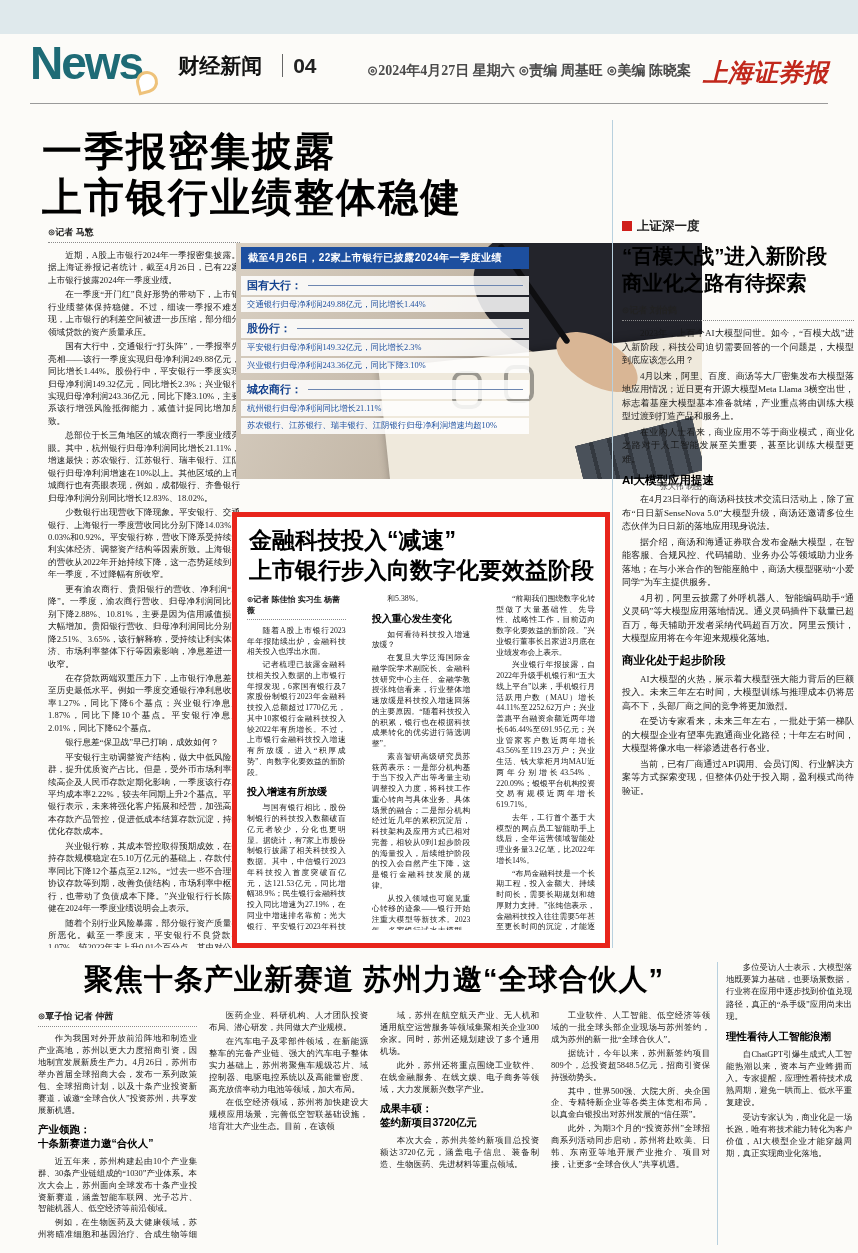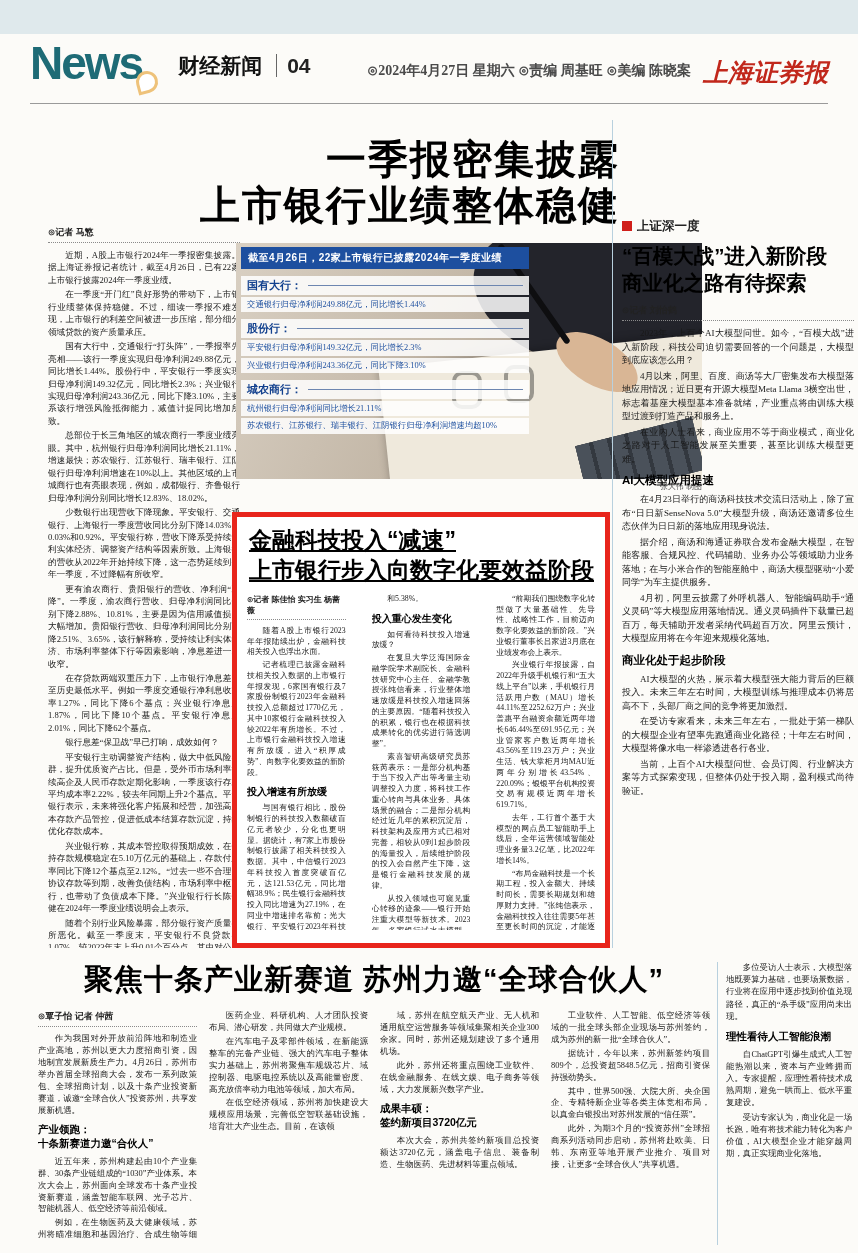--- a/index.html
+++ b/index.html
@@ -8,35 +8,35 @@
   .top-strip{position:absolute;left:0;top:0;width:858px;height:34px;background:#dfe9ec;}
 
   
   .hdr{position:absolute;left:30px;top:40px;width:798px;height:62px;}
   .logo{font-family:"Liberation Sans",sans-serif;font-weight:900;font-size:46px;
         color:#1e6b76;letter-spacing:-2px;line-height:1;}
   .bubble{display:inline-block;width:16px;height:16px;border:3px solid #eec27a;border-radius:50% 50% 50% 0;
           transform:rotate(-15deg);margin-left:-6px;vertical-align:-14px;background:#fff;}
   .section-name{font-family:"Liberation Sans",sans-serif;font-weight:900;font-size:21px;color:#111;margin-left:16px;vertical-align:6px;}
   .page-no{font-family:"Liberation Sans",sans-serif;font-weight:700;font-size:21px;color:#222;
-           margin-left:10px;padding-left:10px;border-left:1px solid #666;vertical-align:6px;}
+           margin-left:16px;padding-left:10px;border-left:1px solid #666;vertical-align:6px;}
   .head-right{position:absolute;right:0;top:16px;white-space:nowrap;}
   .dateline{font-size:14px;color:#4a4a4a;font-weight:700;margin-right:8px;vertical-align:6px;}
   .masthead{font-family:"DejaVu Serif",serif;font-weight:900;font-size:25px;color:#c1271b;font-style:italic;}
   .header-rule{position:absolute;left:30px;top:103px;width:798px;height:1px;background:#9a9a9a;}
 
   
   .byline{font-family:"Liberation Sans",sans-serif;font-weight:700;font-size:9px;color:#222;
           padding-bottom:3px;border-bottom:1px dotted #8a8a8a;margin-bottom:6px;}
   .art-p{font-size:8.6px;line-height:1.45;text-align:justify;text-indent:2em;margin:0 0 2px 0;color:#191919;}
   .art-h{font-family:"Liberation Sans",sans-serif;font-weight:900;font-size:11px;color:#000;
          margin:7px 0 5px 0;white-space:pre-line;line-height:1.3;}
 
   
-  .lead-headline{position:absolute;left:38px;top:124px;width:570px;margin:12px;text-align:right;
+  .lead-headline{position:absolute;left:38px;top:124px;width:570px;margin:4px;text-align:left;
                  font-family:"Liberation Sans",sans-serif;font-weight:900;font-size:40px;line-height:1.16;
                  letter-spacing:2px;color:#000;}
   .lead-col{position:absolute;left:38px;top:226px;width:192px;height:722px;overflow:hidden;margin-left:10px;}
 
   
   .photo{position:absolute;left:236px;top:243px;width:466px;height:236px;overflow:hidden;
          background:linear-gradient(115deg,#d9d0c3 0%,#c3b7a7 40%,#97old 0,#8e8274 100%);
          background:linear-gradient(115deg,#d9d0c3 0%,#c3b7a7 45%,#8e8274 100%);}
   .ph-arm{position:absolute;right:-30px;top:-20px;width:260px;height:150px;background:#23242b;
           border-radius:45% 0 0 60%;transform:rotate(6deg);}
@@ -55,21 +55,21 @@
   .ig-h{display:flex;align-items:center;font-family:"Liberation Sans",sans-serif;font-weight:900;
         font-size:11px;color:#13418e;background:rgba(255,255,255,.85);padding:2px 6px;margin-top:7px;}
   .ig-h::after{content:"";flex:1;border-top:1px solid #6d86b0;margin-left:6px;}
   .ig-p{font-size:8.4px;color:#1d4f9f;background:rgba(255,255,255,.85);padding:2px 6px;margin:2px 0 0 0;
         text-indent:0;line-height:1.35;text-align:left;}
 
   
   .red-box{position:absolute;left:232px;top:512px;width:378px;height:436px;box-sizing:border-box;
            border:5px solid #e8251c;background:#ffffff;padding:9px 10px;}
   .fin-headline{margin:0 0 8px 2px;font-family:"Liberation Sans",sans-serif;font-weight:900;
-                font-size:23px;line-height:1.3;color:#000;text-decoration:underline;}
+                font-size:23px;line-height:1.3;color:#000;}
   .fin-cols{display:flex;gap:26px;height:336px;overflow:hidden;}
   .fin-col{flex:1;overflow:hidden;}
   .fin-col .art-p{font-size:7.8px;line-height:1.38;}
   .fin-col .art-h{font-size:10px;}
   .fin-col .byline{font-size:8px;}
 
   
   .right-col{position:absolute;left:622px;top:218px;width:232px;height:730px;overflow:hidden;}
   .col-tag{font-family:"Liberation Sans",sans-serif;font-weight:900;font-size:12.5px;color:#222;margin-bottom:8px;}
   .tag-square{display:inline-block;width:10px;height:10px;background:#d01f1a;margin-right:5px;vertical-align:-1px;}
@@ -198,21 +198,21 @@
         <p class="art-p">2023年，上百个AI大模型问世。如今，“百模大战”进入新阶段，科技公司迫切需要回答的一个问题是，大模型到底应该怎么用？</p>
         <p class="art-p">4月以来，阿里、百度、商汤等大厂密集发布大模型落地应用情况；近日更有开源大模型Meta Llama 3横空出世，标志着基座大模型基本准备就绪，产业重点将由训练大模型过渡到打造产品和服务上。</p>
         <p class="art-p">在业内人士看来，商业应用不等于商业模式，商业化之路对于人工智能发展至关重要，甚至比训练大模型更难。</p>
         <div class="art-h">AI大模型应用提速</div>
         <p class="art-p">在4月23日举行的商汤科技技术交流日活动上，除了宣布“日日新SenseNova 5.0”大模型升级，商汤还邀请多位生态伙伴为日日新的落地应用现身说法。</p>
         <p class="art-p">据介绍，商汤和海通证券联合发布金融大模型，在智能客服、合规风控、代码辅助、业务办公等领域助力业务落地；在与小米合作的智能座舱中，商汤大模型驱动“小爱同学”为车主提供服务。</p>
         <p class="art-p">4月初，阿里云披露了外呼机器人、智能编码助手“通义灵码”等大模型应用落地情况。通义灵码插件下载量已超百万，每天辅助开发者采纳代码超百万次。阿里云预计，大模型应用将在今年迎来规模化落地。</p>
         <div class="art-h">商业化处于起步阶段</div>
         <p class="art-p">AI大模型的火热，展示着大模型强大能力背后的巨额投入。未来三年左右时间，大模型训练与推理成本仍将居高不下，头部厂商之间的竞争将更加激烈。</p>
         <p class="art-p">在受访专家看来，未来三年左右，一批处于第一梯队的大模型企业有望率先跑通商业化路径；十年左右时间，大模型将像水电一样渗透进各行各业。</p>
-        <p class="art-p">当前，上百个AI大模型问世、会员订阅、行业解决方案等方式探索变现，但整体仍处于投入期，盈利模式尚待验证。</p>
+        <p class="art-p">当前，已有厂商通过API调用、会员订阅、行业解决方案等方式探索变现，但整体仍处于投入期，盈利模式尚待验证。</p>
       </div>
   </div>
 
   <div class="sz-wrap">
     <h2 class="sz-headline">聚焦十条产业新赛道  苏州力邀“全球合伙人”</h2>
     <div class="sz-cols">
       <div class="sz-col">
         <div class="byline">⊙覃子怡 记者 仲茜</div>
         <div>
             <p class="art-p">作为我国对外开放前沿阵地和制造业产业高地，苏州以更大力度招商引资，因地制宜发展新质生产力。4月26日，苏州市举办首届全球招商大会，发布一系列政策包、全球招商计划，以及十条产业投资新赛道，诚邀“全球合伙人”投资苏州，共享发展新机遇。</p>

